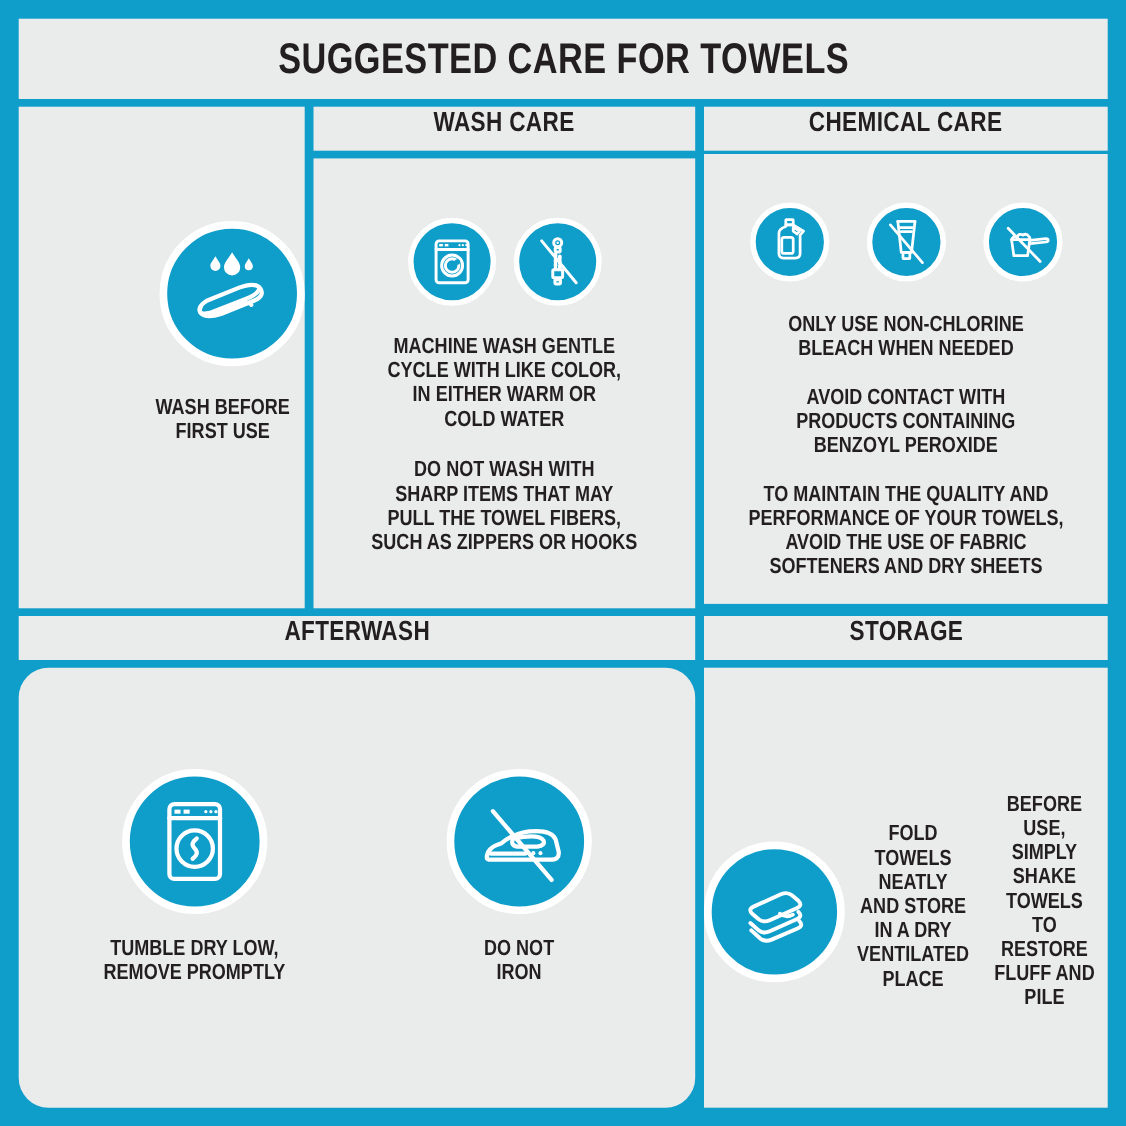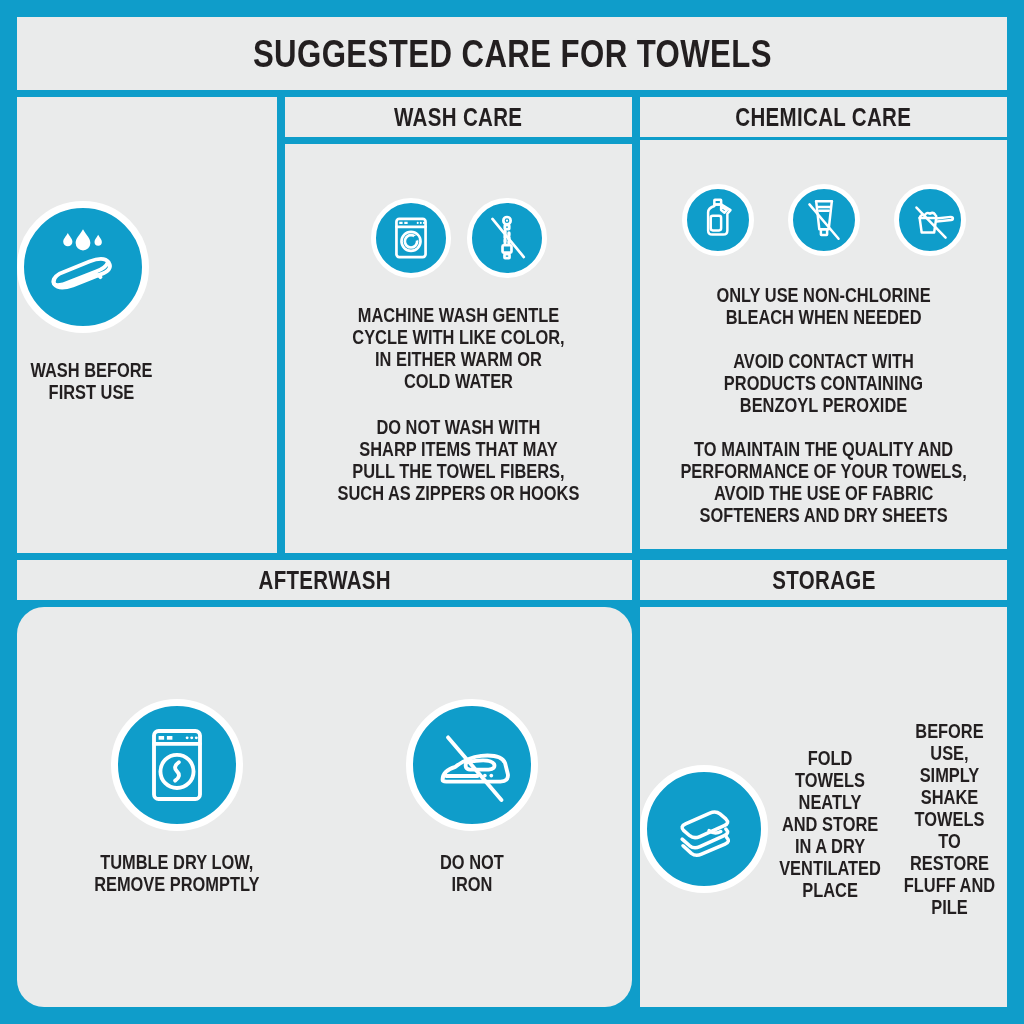--- a/index.html
+++ b/index.html
@@ -10,35 +10,35 @@
   html,body{margin:0;padding:0;background:#fff;}
   .poster{
     position:relative;width:1024px;height:1024px;
     background:var(--accent);
     font-family:"Liberation Sans",sans-serif;
     overflow:hidden;
   }
   .panel{position:absolute;background:var(--panel);box-sizing:border-box;}
   
   .t-title{left:17px;top:17px;width:990px;height:73px;display:flex;align-items:center;justify-content:center;}
-  .t-intro{left:17px;top:97px;width:260px;height:456px;display:flex;flex-direction:column;align-items:flex-start;}
+  .t-intro{left:17px;top:97px;width:260px;height:456px;display:flex;flex-direction:column;align-items:flex-end;}
   .t-wash-h{left:285px;top:97px;width:347px;height:40px;}
   .t-wash-b{left:285px;top:144px;width:347px;height:409px;display:flex;flex-direction:column;align-items:center;}
   .t-chem-h{left:640px;top:97px;width:367px;height:40px;}
   .t-chem-b{left:640px;top:140px;width:367px;height:409px;display:flex;flex-direction:column;align-items:center;}
   .t-after-h{left:17px;top:560px;width:615px;height:40px;}
   .t-after-b{left:17px;top:607px;width:615px;height:400px;border-radius:27px;}
   .t-stor-h{left:640px;top:560px;width:367px;height:40px;}
   .t-stor-b{left:640px;top:607px;width:367px;height:400px;display:flex;flex-direction:row;align-items:center;}
 
   .page-title{
     font-size:39px;font-weight:bold;color:var(--text);letter-spacing:.5px;
     transform:scaleX(.8);transform-origin:50% 50%;white-space:nowrap;margin:0;
   }
-  .hdr{display:flex;align-items:center;justify-content:center;}
+  .hdr{display:flex;align-items:flex-start;justify-content:center;}
   .hdr span{
     font-size:25px;font-weight:bold;color:var(--text);letter-spacing:.4px;
     transform:scaleX(.82);transform-origin:50% 50%;white-space:nowrap;
   }
   .txt{
     font-size:20px;font-weight:bold;line-height:22px;color:var(--text);
     text-align:center;white-space:pre-line;margin:0;
     transform:scaleX(.82);transform-origin:50% 50%;
   }
   .txt + .txt{margin-top:22px;}

